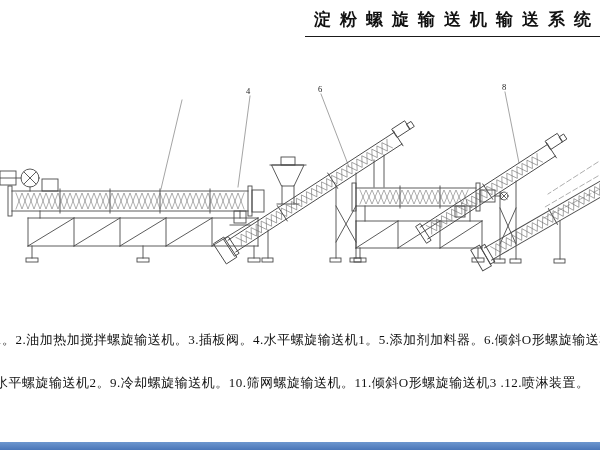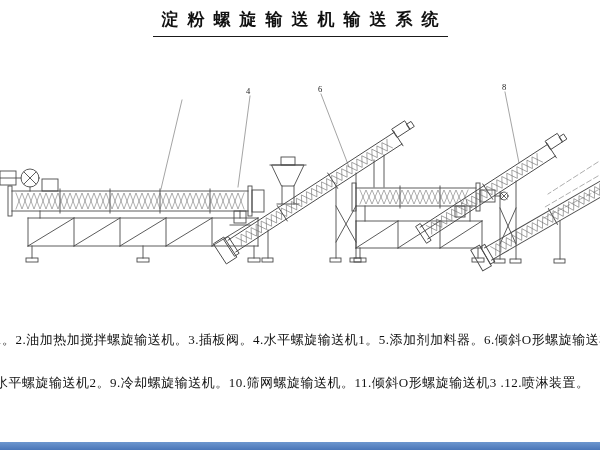--- a/index.html
+++ b/index.html
@@ -1,20 +1,20 @@
 <!DOCTYPE html>
 <html><head>
 <meta charset="utf-8">
 <style>
   html,body{margin:0;padding:0;background:#fff;}
   .stage{
     position:relative;width:600px;height:450px;background:#ffffff;overflow:hidden;
     font-family:"Liberation Serif","DejaVu Serif",serif;color:#111;
   }
-  .title{position:absolute;top:8px;left:0;width:100%;text-align:center;margin:0;
+  .title{position:absolute;top:8px;left:0;width:100%;text-align:right;margin:0;
          font-size:17px;font-weight:700;}
   .title span{display:inline-block;letter-spacing:9px;padding:0 0 5px 9px;
               border-bottom:1.5px solid #1a1a1a;}
   svg.diagram{position:absolute;left:0;top:56px;}
   .caption{position:absolute;left:-5px;top:331px;width:640px;}
   .caption p{margin:0 0 25px 0;font-size:13px;line-height:18px;letter-spacing:.5px;
              white-space:nowrap;}
   .bottom-bar{position:absolute;left:0;bottom:0;width:100%;height:8px;
               background:linear-gradient(180deg,#6d97cf,#4a76b8);}
   text{font-family:"Liberation Serif","DejaVu Serif",serif;}

